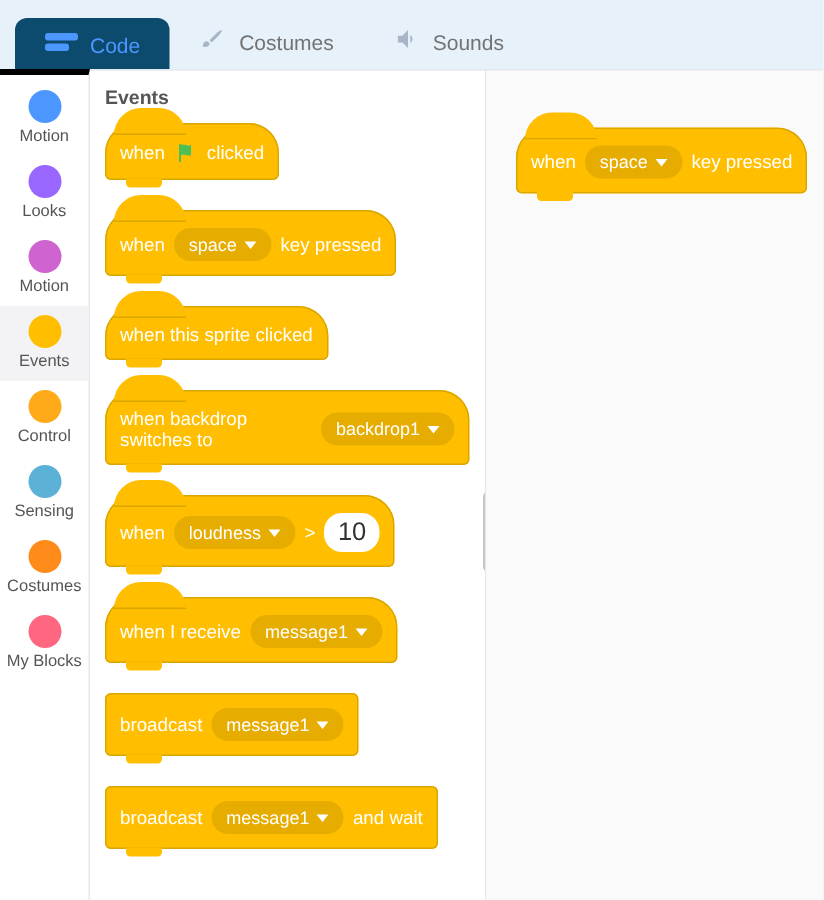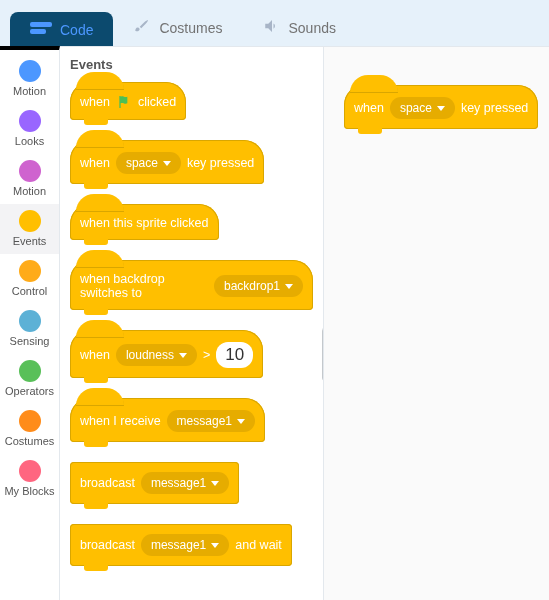--- a/index.html
+++ b/index.html
@@ -189,24 +189,20 @@
       </div>
     <div class="cat">
         <div class="dot control"></div>
         <span>Control</span>
       </div>
     <div class="cat">
         <div class="dot sensing"></div>
         <span>Sensing</span>
       </div>
     <div class="cat">
-        <div class="dot operators"></div>
-        <span>Operators</span>
-      </div>
-    <div class="cat">
         <div class="dot variables"></div>
         <span>Costumes</span>
       </div>
     <div class="cat">
         <div class="dot myblocks"></div>
         <span>My Blocks</span>
       </div>
   </div>
 
   <div class="palette palette-wrap">

